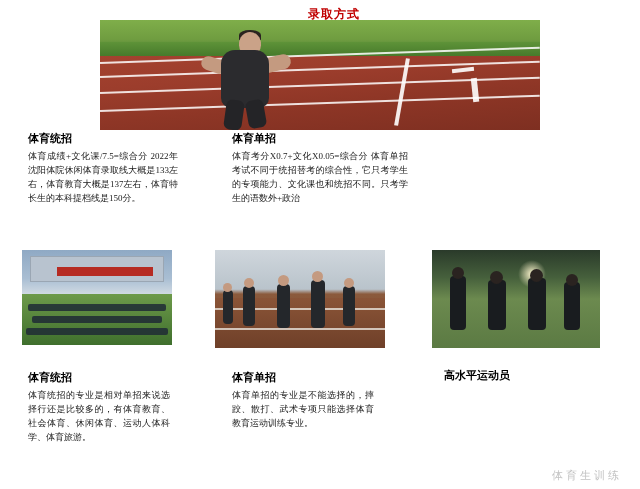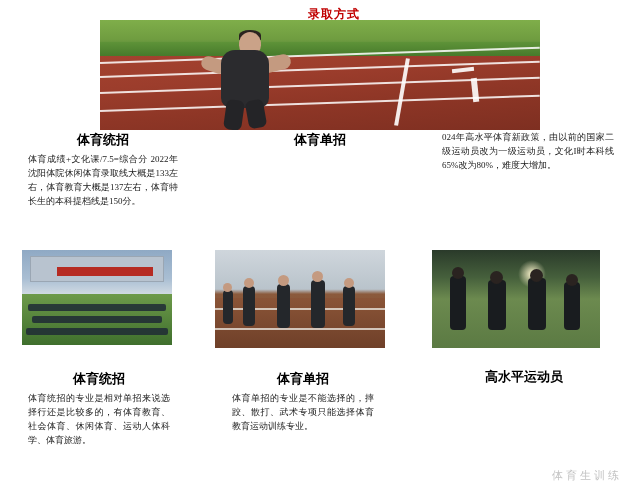--- a/index.html
+++ b/index.html
@@ -97,22 +97,22 @@
     background: #242427; border-radius: 6px; transform: rotate(-10deg);
   }
 
   
   .col {
     position: absolute;
     width: 175px;
   }
   .col h3 {
     margin: 0 0 4px 0;
-    text-align: center;
-    font-size: 13px;
+    text-align: left;
+    font-size: 11px;
     font-weight: bold;
     color: #000;
   }
   .col p {
     margin: 0;
     font-size: 9px;
     line-height: 1.55;
     color: #1a1a1a;
     text-align: justify;
     font-family: Liberation Serif, serif;
@@ -193,23 +193,23 @@
       <div class="leg-r"></div>
     </div>
   </div>
 
   <div class="col" id="col-1">
     <h3>体育统招</h3>
     <p>体育成绩+文化课/7.5=综合分 2022年沈阳体院休闲体育录取线大概是133左右，体育教育大概是137左右，体育特长生的本科提档线是150分。</p>
   </div>
   <div class="col" id="col-2">
     <h3>体育单招</h3>
+    <p>体育考分X0.7+文化X0.05=综合分 体育单招考试不同于统招替考的综合性，它只考学生的专项能力、文化课也和统招不同。只考学生的语数外+政治</p>
   </div>
   <div class="col" id="col-3">
-    <p>024年高水平体育新政策，由以前的国家二级运动员改为一级运动员，文化I时本科线65%改为80%，难度大增加。</p>
   </div>
 
 
   <div class="photo" id="photo-1">
     <div class="p1-sky"></div>
     <div class="p1-building">
         <div class="p1-banner"></div>
       </div>
     <div class="p1-field"></div>
     <div class="p1-row" style="left:6px;top:54px;width:138px;"></div>

